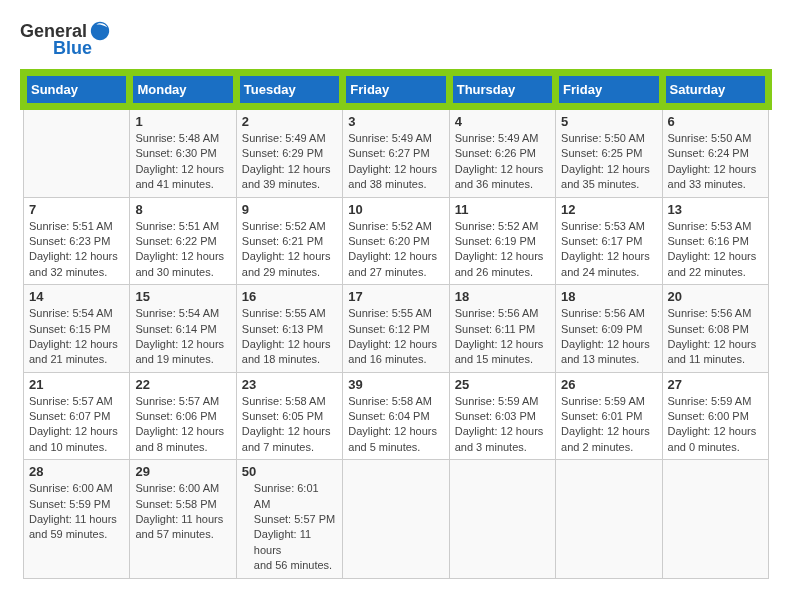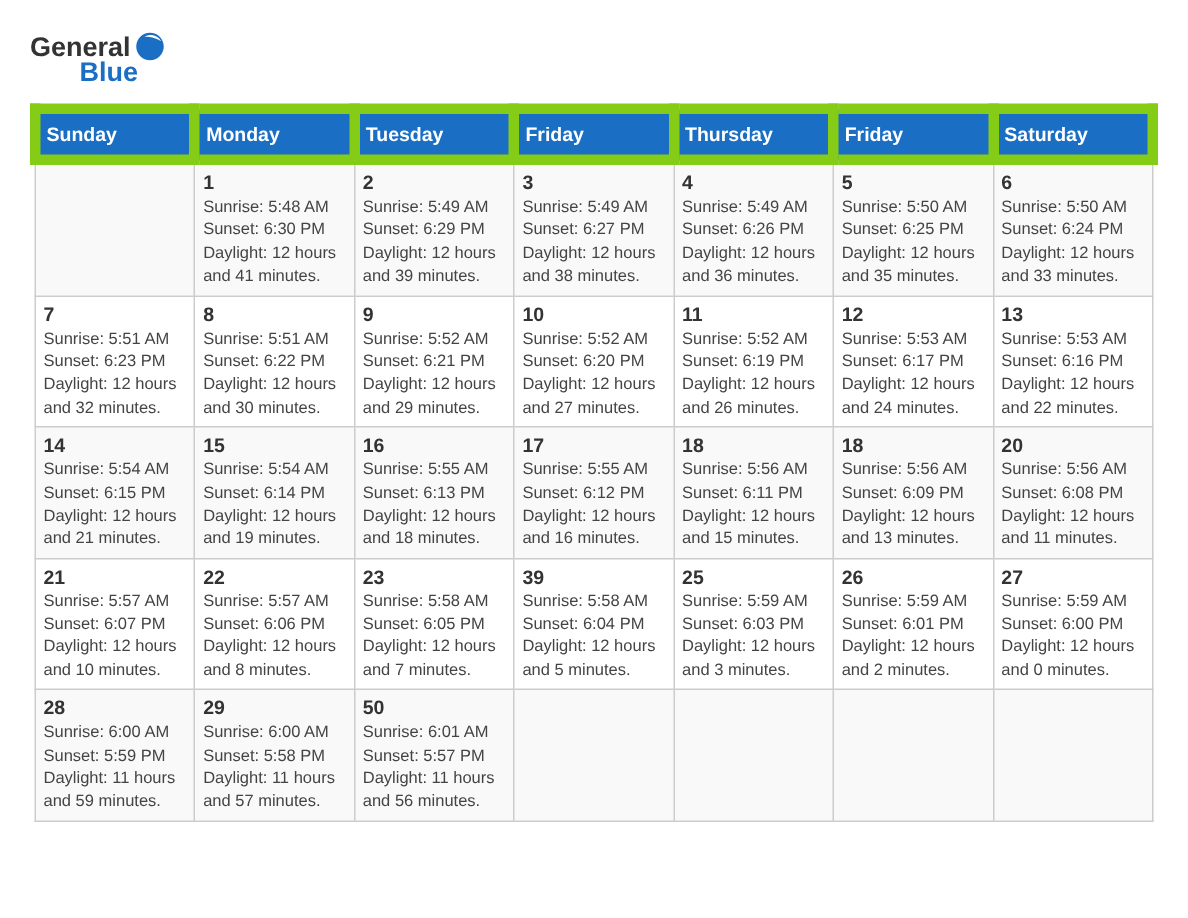--- a/index.html
+++ b/index.html
@@ -336,21 +336,21 @@
         </td>
         <td>
           <span class="day-number">29</span>
           <div class="day-info" style="white-space: pre-line;">Sunrise: 6:00 AM
 Sunset: 5:58 PM
 Daylight: 11 hours
 and 57 minutes.</div>
         </td>
         <td>
           <span class="day-number">50</span>
-          <div class="day-info" style="white-space: pre-line;">Sunrise: 6:01 AM
+          <div class="day-info" style="white-space: pre-line; margin-left: 12px;">Sunrise: 6:01 AM
 Sunset: 5:57 PM
 Daylight: 11 hours
 and 56 minutes.</div>
         </td>
         <td class="empty-cell"></td>
         <td class="empty-cell"></td>
         <td class="empty-cell"></td>
         <td class="empty-cell"></td>
       </tr>
     </tbody>

